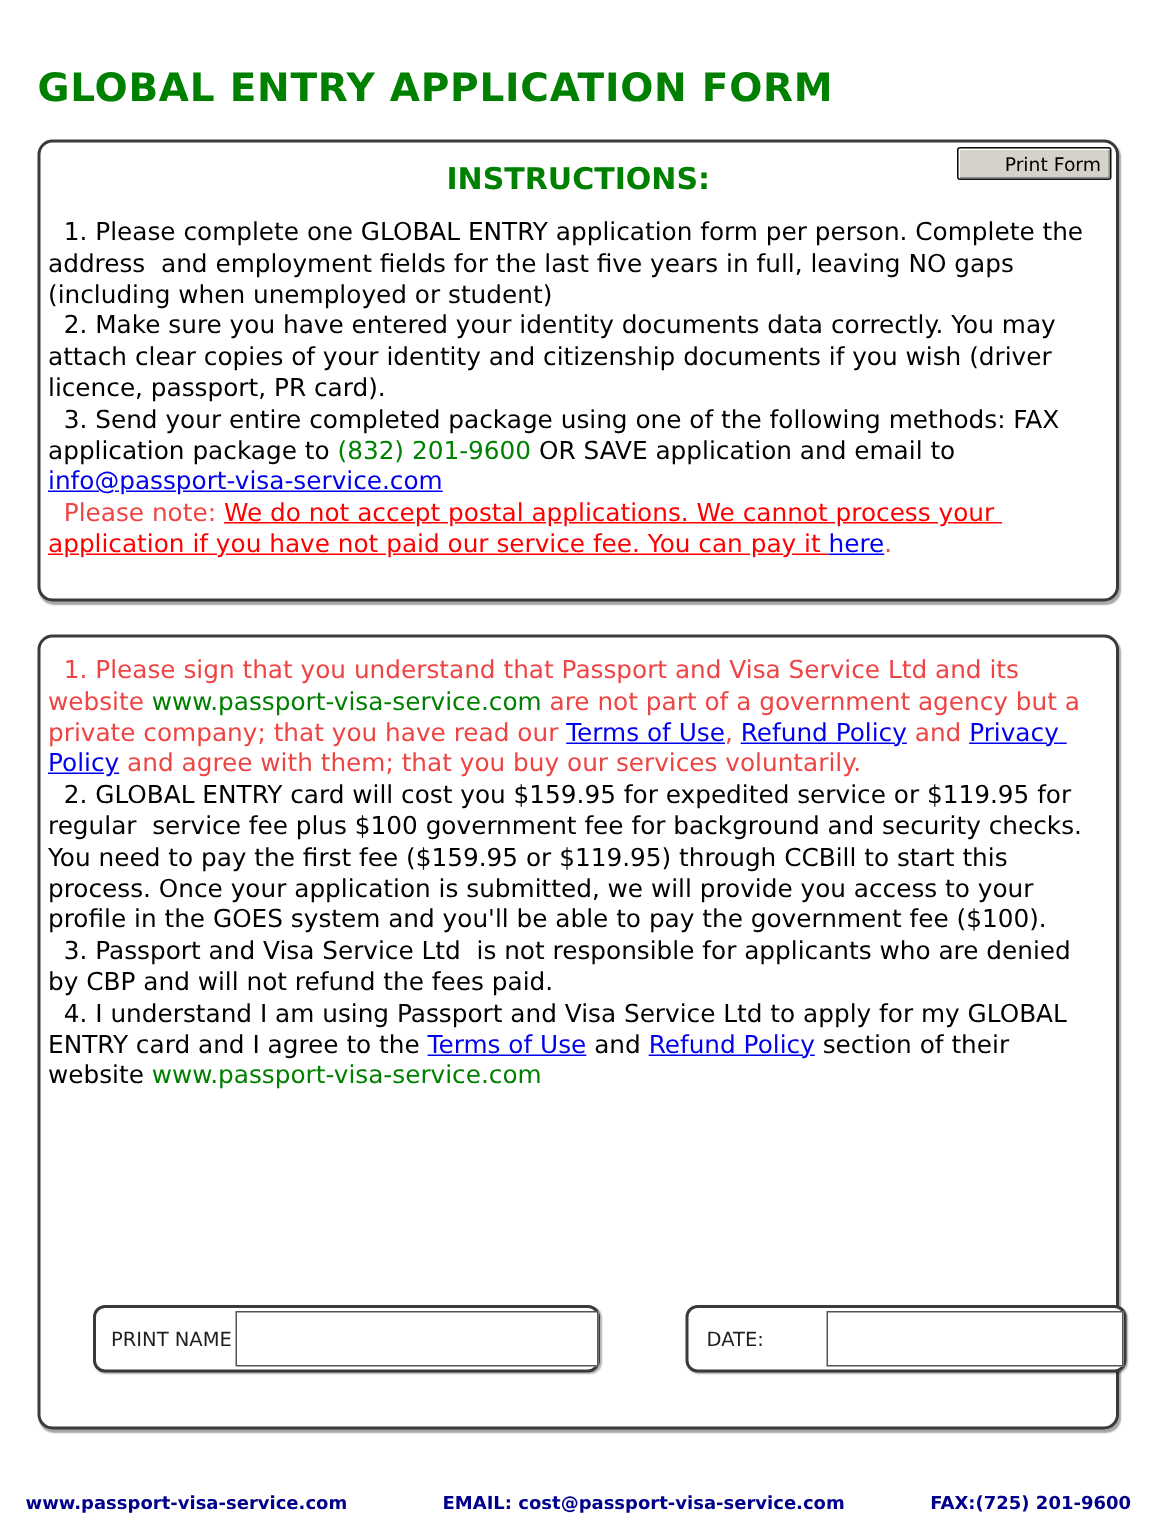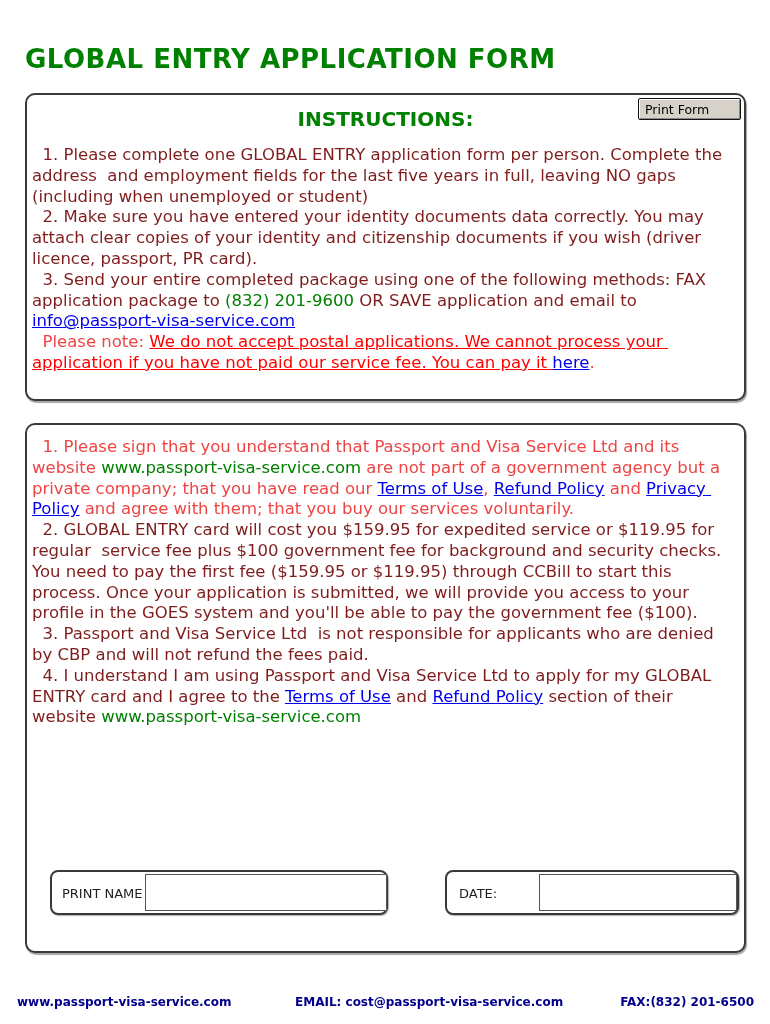--- a/index.html
+++ b/index.html
@@ -18,38 +18,39 @@
   }
   .panel-instructions{top:93px;height:308px;padding:12px 5px 0 5px;}
   .panel-disclaimer{top:423px;height:530px;padding:12px 5px 0 5px;}
   .panel-heading{
     margin:0 0 14px 0;text-align:center;font-size:20px;font-weight:bold;color:#008000;
   }
   .panel-heading.italic{font-style:italic;margin-bottom:20px;}
   .body-text p{
     margin:0;font-size:16.5px;line-height:20.8px;color:#1f1f1f;white-space:pre-wrap;
   }
-  .seg-black{color:#7f1d1d;}
+  .seg-black{color:#000000;}
   .seg-red{color:#ef4444;}
   .seg-green{color:#008000;}
   .seg-link{color:#0000ee;text-decoration:underline;cursor:pointer;}
   .seg-redline{color:#ff0000;text-decoration:underline;}
   .print-btn{
     position:absolute;top:3px;right:3px;width:103px;height:22px;
     background:#d6d2ca;border:1px solid #111;
     box-shadow:inset 1px 1px 0 #ffffff,inset -1px -1px 0 #8b8b8b;
     font-family:"DejaVu Sans","Liberation Sans",sans-serif;
-    font-size:12.5px;color:#000;text-align:left;line-height:20px;cursor:pointer;
+    font-size:12.5px;color:#000;text-align:right;line-height:20px;cursor:pointer;
     border-radius:2px;
   }
   .sig-row{position:absolute;top:445px;left:0;width:721px;height:45px;}
   .sig-box{
     position:absolute;top:0;height:45px;box-sizing:border-box;
     border:2px solid #3a3a3a;border-radius:8px;background:#fff;
     box-shadow:1px 1px 1px rgba(0,0,0,.3);
+    margin-left:12px;
   }
   .sig-box.name{left:23px;width:338px;}
   .sig-box.date{left:418px;width:294px;}
   .sig-label{
     position:absolute;top:14px;font-size:13px;color:#1f1f1f;white-space:nowrap;
   }
   .sig-box.name .sig-label{left:10px;}
   .sig-box.date .sig-label{left:12px;}
   .sig-input{
     position:absolute;top:2px;height:37px;box-sizing:border-box;
@@ -98,16 +99,16 @@
       <div class="sig-box date">
         <span class="sig-label">DATE:</span>
         <input class="sig-input" type="text" value="" style="">
       </div>
     </div>
   </div>
 
   <div class="footer">
     <span class="footer-left">www.passport-visa-service.com</span>
     <span class="footer-mid">EMAIL: cost@passport-visa-service.com</span>
-    <span class="footer-right">FAX:(832) 201-6500</span>
+    <span class="footer-right">FAX:(725) 201-9600</span>
   </div>
 
 </div>
 
 </body></html>

